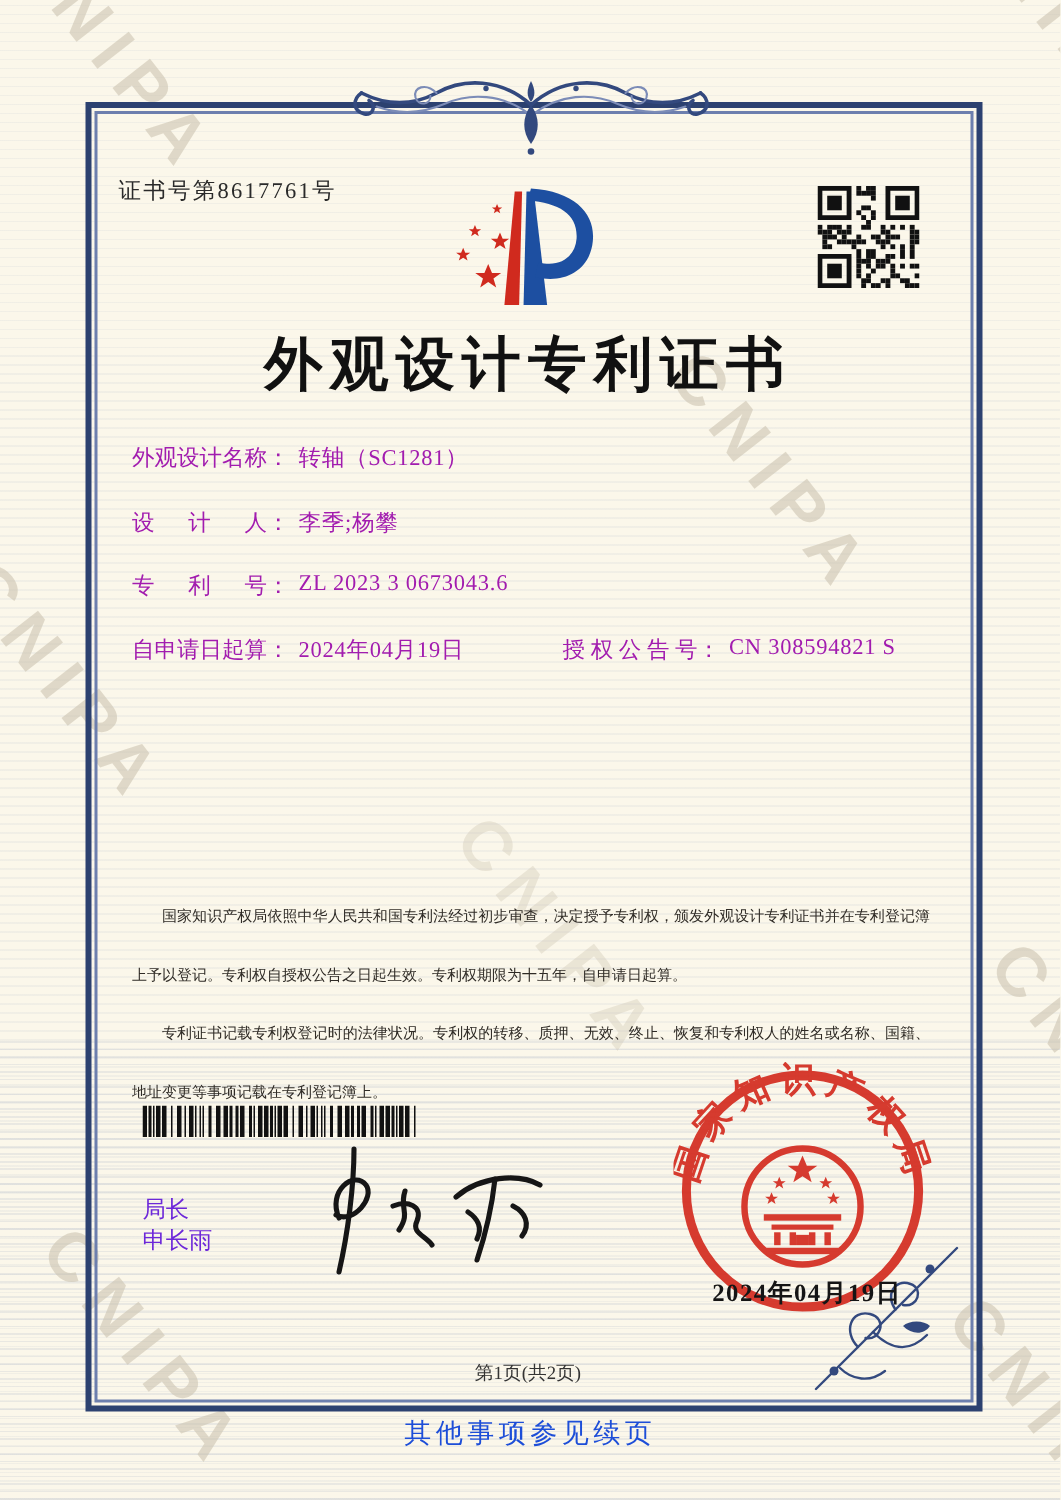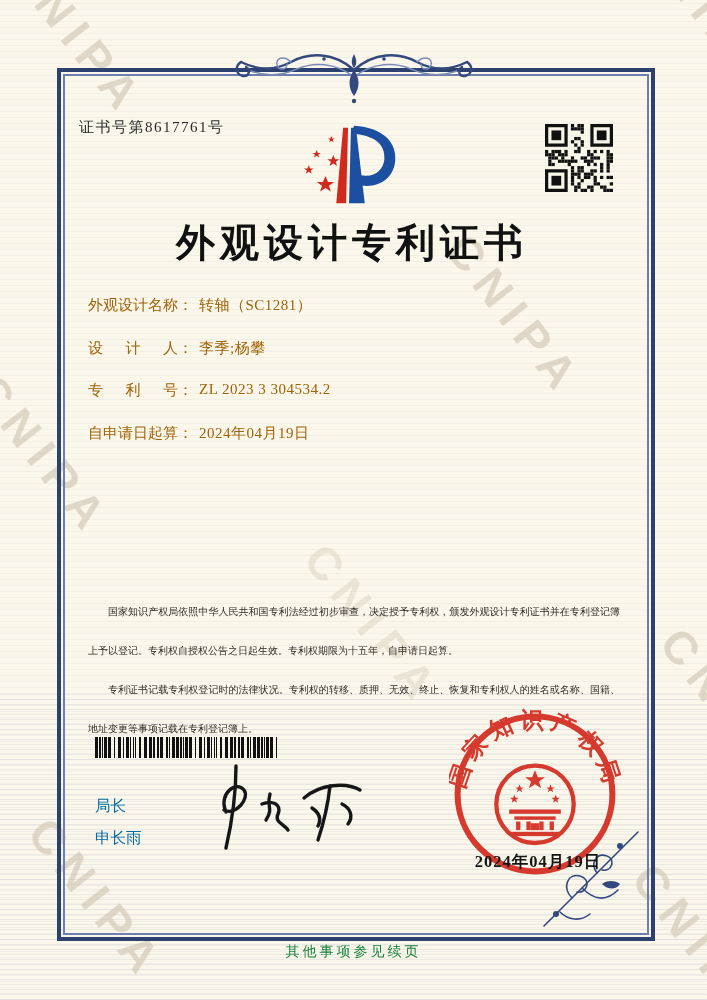--- a/index.html
+++ b/index.html
@@ -8,32 +8,32 @@
   .tex1{position:absolute;inset:0;background:repeating-linear-gradient(0deg,rgba(150,165,190,0.10) 0 1px,transparent 1px 6px);}
   .tex2{position:absolute;left:0;right:0;top:690px;height:310px;background:repeating-linear-gradient(0deg,rgba(140,155,185,0.16) 0 1px,transparent 1px 5px);}
   .wm{position:absolute;transform:rotate(52deg);font-family:"Liberation Sans","DejaVu Sans",sans-serif;
       font-weight:bold;font-size:46px;letter-spacing:10px;color:rgba(200,192,172,0.55);white-space:nowrap;z-index:1;}
   .frame{position:absolute;left:57px;top:68px;width:590px;height:865px;border:4px solid #2c4170;z-index:2;}
   .frame::before{content:"";position:absolute;inset:2px;border:2px solid #6d7fae;}
   .abs{position:absolute;z-index:3;}
   .certno{left:79px;top:118px;font-size:15px;letter-spacing:1.5px;color:#2a2a2a;}
   .title{left:57px;top:216px;width:590px;text-align:center;font-size:39px;font-weight:bold;letter-spacing:5px;color:#111;}
   .fields{left:88px;top:296px;width:535px;}
-  .frow{position:relative;height:42.6px;font-size:15px;color:#a16207;}
+  .frow{position:relative;height:42.6px;font-size:15px;color:#a21caf;}
   .flabel{display:inline-block;width:90px;text-align:justify;text-align-last:justify;text-justify:inter-character;vertical-align:top;}
   .fcolon{display:inline-block;vertical-align:top;}
   .fvalue{display:inline-block;margin-left:6px;vertical-align:top;letter-spacing:0.5px;}
   .pair2{position:absolute;left:287px;top:0;}
   .paras{left:88px;top:592px;width:532px;font-size:10px;line-height:39px;color:#2f2b26;text-align:justify;}
   .paras p{margin:0;text-indent:2em;}
-  .signer{left:95px;top:796px;font-size:15.5px;color:#0369a1;font-family:Liberation Serif, serif;}
-  .signer .nm{margin-top:11px;}
+  .signer{left:95px;top:796px;font-size:15.5px;color:#6d28d9;font-family:Liberation Serif, serif;}
+  .signer .nm{margin-top:0;}
   .sealdate{left:458px;top:851px;width:160px;text-align:center;font-size:16.5px;font-weight:bold;color:#151515;letter-spacing:1px;z-index:5;}
   .pageinfo{left:57px;top:907px;width:590px;text-align:center;font-size:12.5px;color:#333;}
-  .footnote{left:0;top:943px;width:707px;text-align:center;font-size:14px;letter-spacing:3px;color:#15803d;}
+  .footnote{left:0;top:943px;width:707px;text-align:center;font-size:18px;letter-spacing:3px;color:#1d4ed8;}
   svg{display:block;}
 </style>
 </head>
 <body>
 
 <div class="page">
   <div class="tex1"></div>
   <div class="tex2"></div>
 
   <div class="wm" style="left:-18px;top:8px;">CNIPA</div>
@@ -234,24 +234,27 @@
   <div class="abs title">外观设计专利证书</div>
 
   <div class="abs fields">
     <div class="frow">
       <span class="flabel">外观设计名称</span><span class="fcolon">：</span><span class="fvalue">转轴（SC1281）</span>
     </div>
     <div class="frow">
       <span class="flabel">设计人</span><span class="fcolon">：</span><span class="fvalue">李季;杨攀</span>
     </div>
     <div class="frow">
-      <span class="flabel">专利号</span><span class="fcolon">：</span><span class="fvalue">ZL 2023 3 304534.2</span>
+      <span class="flabel">专利号</span><span class="fcolon">：</span><span class="fvalue">ZL 2023 3 0673043.6</span>
     </div>
     <div class="frow">
       <span class="flabel">自申请日起算</span><span class="fcolon">：</span><span class="fvalue">2024年04月19日</span>
+      <span class="pair2">
+        <span class="flabel">授权公告号</span><span class="fcolon">：</span><span class="fvalue">CN 308594821 S</span>
+      </span>
     </div>
   </div>
 
   <div class="abs paras">
     <p>国家知识产权局依照中华人民共和国专利法经过初步审查，决定授予专利权，颁发外观设计专利证书并在专利登记簿上予以登记。专利权自授权公告之日起生效。专利权期限为十五年，自申请日起算。</p>
     <p>专利证书记载专利权登记时的法律状况。专利权的转移、质押、无效、终止、恢复和专利权人的姓名或名称、国籍、地址变更等事项记载在专利登记簿上。</p>
   </div>
 
   <svg class="abs" style="left:95px;top:737px;" width="186" height="21" viewBox="0 0 186 21">
     <g id="barcode-bars" fill="#111">
@@ -347,14 +350,15 @@
         <rect x="95" y="134" width="10" height="8"></rect>
         <rect x="72" y="144" width="56" height="5"></rect>
       </g>
       <defs>
         <path id="star2" d="M0,-10 2.94,-3.09 10,-3.09 4.05,1.18 6.18,8.09 0,4 -6.18,8.09 -4.05,1.18 -10,-3.09 -2.94,-3.09 Z"></path>
       </defs>
     </g>
   </svg>
   <div class="abs sealdate">2024年04月19日</div>
 
+  <div class="abs pageinfo">第1页(共2页)</div>
   <div class="abs footnote">其他事项参见续页</div>
 </div>
 
 </body></html>

